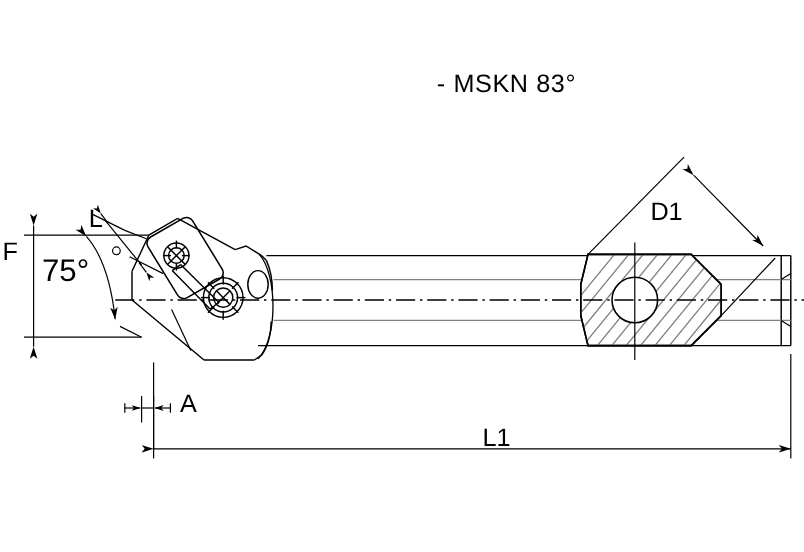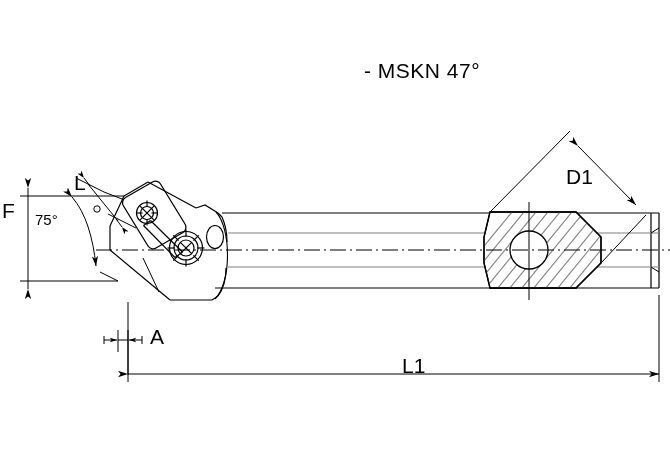--- a/index.html
+++ b/index.html
@@ -30,21 +30,21 @@
     line-height: 1;
   }
   .lbl-title {
     font-size: 21px;
     letter-spacing: 0.5px;
   }
   .lbl-dim {
     font-size: 21px;
   }
   .lbl-ang {
-    font-size: 15px;
+    font-size: 26px;
   }
 </style>
 </head>
 <body>
 
 <div id="stage">
 
   <svg id="drawing" viewBox="0 0 670 460">
     <defs>
       <marker id="ar" markerWidth="11" markerHeight="7" refX="10" refY="3.5" orient="auto" markerUnits="userSpaceOnUse">
@@ -237,27 +237,27 @@
 
     <g stroke="#000" stroke-width="1" fill="none">
 
       <path d="M128,302 L128,382"></path>
       <path d="M659,295 L659,382"></path>
 
       <path d="M128,374 L659,374" marker-start="url(#ar)" marker-end="url(#ar)"></path>
     </g>
   </svg>
 
-  <div class="lbl lbl-title" style="left:364px; top:60px;">- MSKN 47°</div>
+  <div class="lbl lbl-title" style="left:364px; top:60px;">- MSKN 83°</div>
 
   <div class="lbl lbl-dim" style="left:2px; top:200px;">F</div>
 
   <div class="lbl lbl-ang" style="left:35px; top:212px;">75°</div>
 
   <div class="lbl lbl-dim" style="left:74px; top:172px;">L</div>
 
-  <div class="lbl lbl-dim" style="left:566px; top:166px;">D1</div>
+  <div class="lbl lbl-dim" style="left:542px; top:166px;">D1</div>
 
   <div class="lbl lbl-dim" style="left:150px; top:326px;">A</div>
 
   <div class="lbl lbl-dim" style="left:402px; top:355px;">L1</div>
 
 </div>
 
 </body></html>

